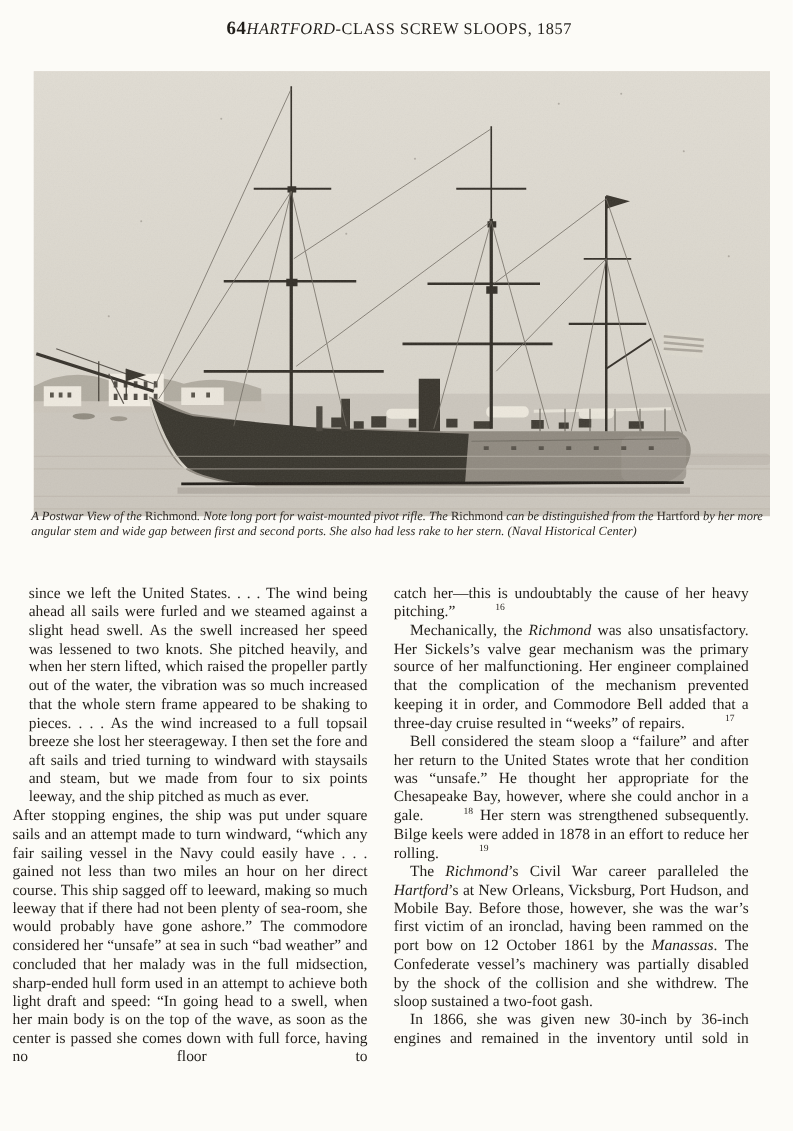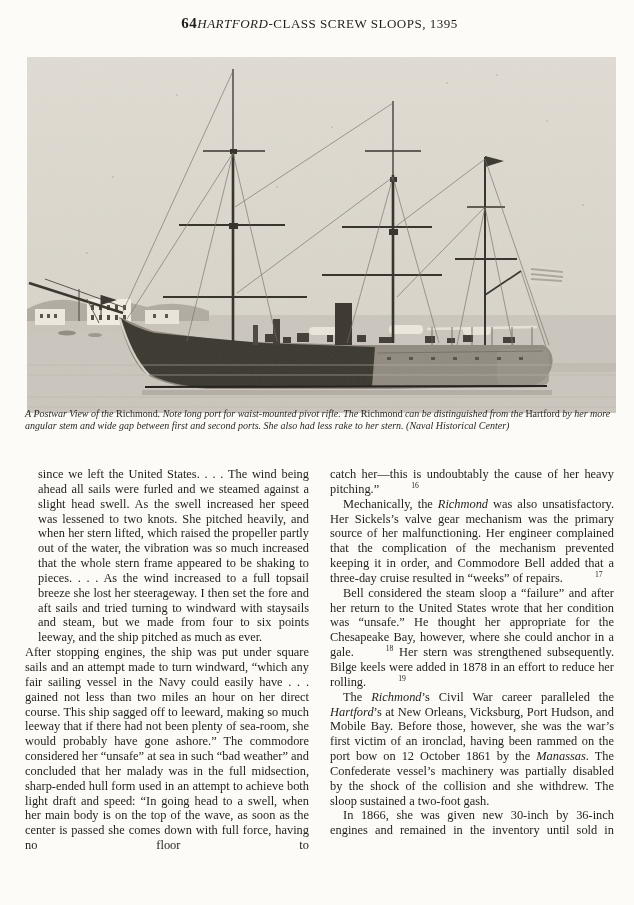--- a/index.html
+++ b/index.html
@@ -26,21 +26,21 @@
   }
   .photo svg{display:block;}
   
   .caption{
     position:absolute;top:408px;left:25px;width:589px;
     font-size:10px;line-height:11.9px;color:#2b2824;
   }
   .caption .it{font-style:italic;}
   
   .columns{
-    position:absolute;top:467px;left:25px;width:589px;height:438px;
+    position:absolute;top:467px;left:10px;width:589px;height:438px;
     display:flex;gap:21px;z-index:2;overflow:hidden;
   }
   .col{width:284.5px;font-size:12.4px;line-height:14.85px;text-align:justify;}
   .col p{margin:0;}
   .bq{margin-left:13px !important;}
   .indent{text-indent:13px;font-family:Liberation Serif, serif;}
   .cont{text-align-last:justify;}
   sup{font-size:.62em;vertical-align:super;line-height:0;font-style:normal;padding-left:32px;}
   
   .watermark{
@@ -48,21 +48,21 @@
     z-index:1;overflow:hidden;
   }
 </style>
 </head>
 <body>
 
 <div class="page">
 
   <div class="header">
     <span class="pagenum">64</span>
-    <span class="htitle"><span class="it">HARTFORD</span><span>-CLASS SCREW SLOOPS, 1395</span></span>
+    <span class="htitle"><span class="it">HARTFORD</span><span>-CLASS SCREW SLOOPS, 1857</span></span>
   </div>
 
   <div class="photo">
     <svg width="589" height="356" viewBox="0 0 589 356">
       <defs>
         <linearGradient id="gsky" x1="0" y1="0" x2="0" y2="1">
           <stop offset="0" stop-color="#dcd9d3"></stop>
           <stop offset="1" stop-color="#d2cfc8"></stop>
         </linearGradient>
         <filter id="grain">

